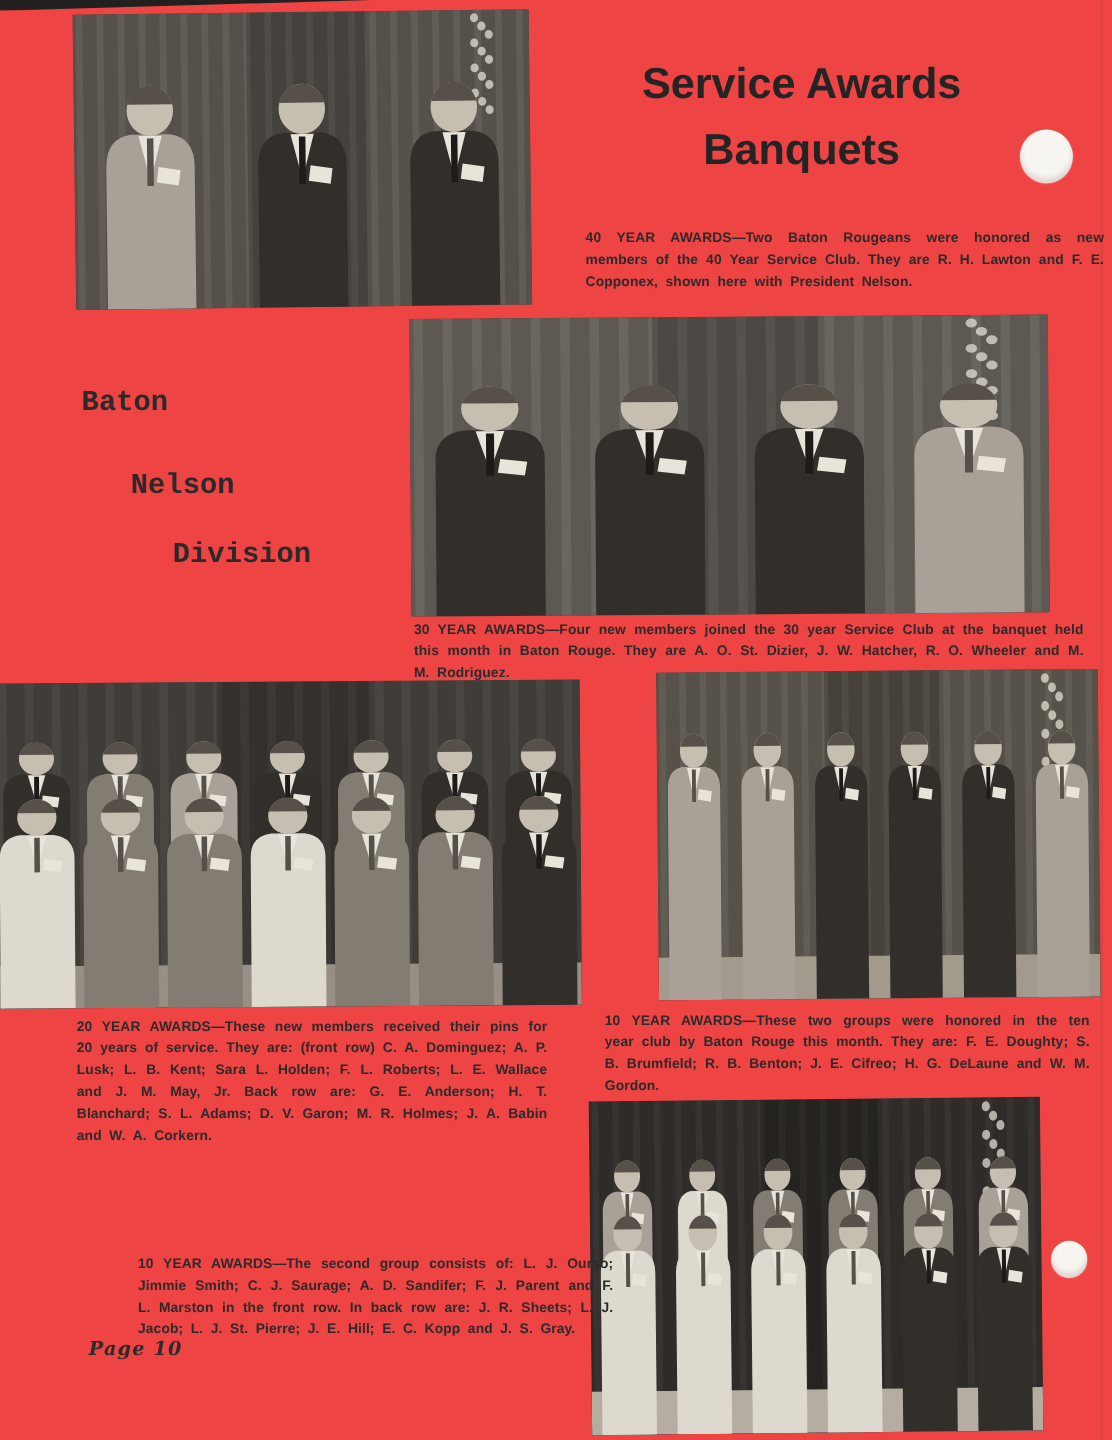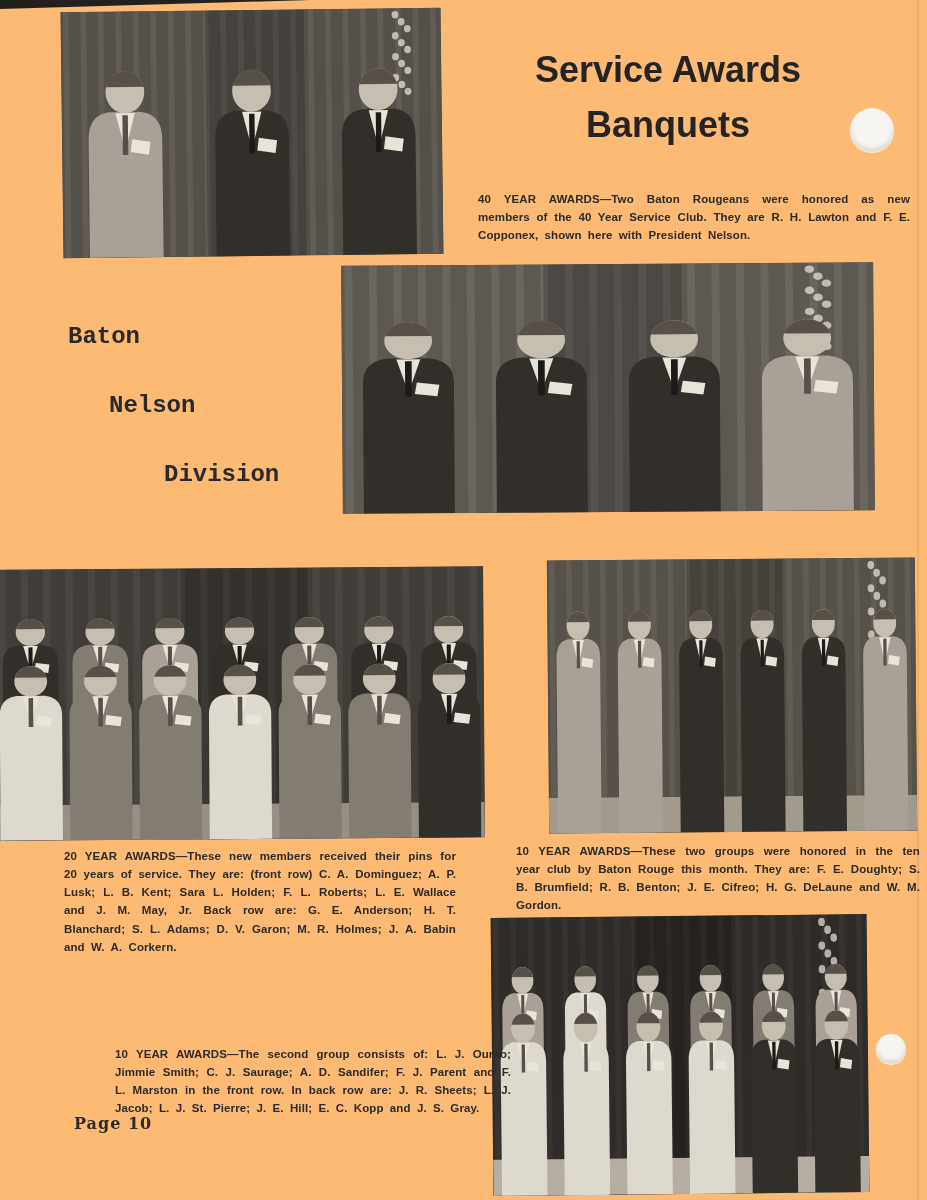--- a/index.html
+++ b/index.html
@@ -5,21 +5,21 @@
   html,body{margin:0;padding:0;}
   body{
     width:927px;height:1200px;
     background:#e8e5df;
     font-family:"Liberation Sans",sans-serif;
     overflow:hidden;
   }
   .page{
     position:relative;
     width:927px;height:1200px;
-    background:#fdba74;
+    background:#ef4444;
     overflow:hidden;
   }
   
   .top-sliver{
     position:absolute;top:0;left:0;width:310px;height:9px;
     background:#23211f;
     clip-path:polygon(0 0,310px 0,0 9px);
   }
   .right-edge{
     position:absolute;top:0;right:8px;width:2px;height:100%;
@@ -52,41 +52,41 @@
     text-align:center;color:#242424;
   }
   .title-line{
     font-size:36px;font-weight:700;letter-spacing:0px;line-height:1;
   }
   .title-line + .title-line{margin-top:19px;}
 
   .division{position:absolute;color:#2a2a2a;font-weight:700;font-size:24px;line-height:1;font-family:Liberation Mono, monospace;}
   .division-1{left:68px;top:325px;}
   .division-2{left:109px;top:394px;}
-  .division-3{left:144px;top:463px;margin-left:20px;}
+  .division-3{left:144px;top:451px;}
 
   
   .caption{
     position:absolute;
     font-size:11.5px;font-weight:700;line-height:1.58;
     color:#2b2b2b;
     text-align:justify;
     word-spacing:3px;
     letter-spacing:0.1px;
   }
-  .cap-40{left:478px;top:190px;width:432px;}
+  .cap-40{left:488px;top:190px;width:432px;}
   .cap-30{left:345px;top:516px;width:558px;}
   .cap-20{left:64px;top:847px;width:392px;}
-  .cap-10a{left:516px;top:842px;width:404px;}
+  .cap-10a{left:504px;top:842px;width:404px;}
   .cap-10b{left:103px;top:1045px;width:396px;margin-left:12px;}
 
   .page-num{
     position:absolute;left:74px;top:1114px;
     font-family:"DejaVu Serif",serif;
-    font-weight:700;
+    font-style:italic;font-weight:700;
     font-size:16px;color:#2b2b2b;
     letter-spacing:1px;
   }
 </style>
 </head>
 <body>
 
 <div class="page">
 
   <div class="top-sliver"></div>
@@ -220,20 +220,21 @@
         <circle cx="875" cy="182.25" r="45" fill="#c6beb1"></circle>
         <path d="M 831.35 171 A 45 45 0 0 1 918.65 171 Z" fill="#575049"></path>
         <rect x="890.75" y="283.5" width="42.75" height="27.9" fill="#e8e4da" transform="rotate(8 890.75 283.5)"></rect>
       </svg>
     </div>
 
   <div class="division division-1">Baton</div>
   <div class="division division-2">Nelson</div>
   <div class="division division-3">Division</div>
 
+  <div class="caption cap-30">30 YEAR AWARDS—Four new members joined the 30 year Service Club at the banquet held this month in Baton Rouge.  They are A. O. St. Dizier, J. W. Hatcher, R. O. Wheeler and M. M. Rodriguez.</div>
 
   <div class="photo photo-20" aria-label="Group of fourteen award recipients in two rows, one woman in a white dress">
       <svg viewBox="0 0 1000 600" preserveAspectRatio="none" width="100%" height="100%">
         <rect width="1000" height="600" fill="#403c37"></rect>
         <rect x="6" width="15" height="600" fill="rgba(255,255,255,0.05)"></rect>
         <rect x="52" width="15" height="600" fill="rgba(255,255,255,0.05)"></rect>
         <rect x="98" width="15" height="600" fill="rgba(255,255,255,0.05)"></rect>
         <rect x="144" width="15" height="600" fill="rgba(255,255,255,0.05)"></rect>
         <rect x="190" width="15" height="600" fill="rgba(255,255,255,0.05)"></rect>
         <rect x="236" width="15" height="600" fill="rgba(255,255,255,0.05)"></rect>

